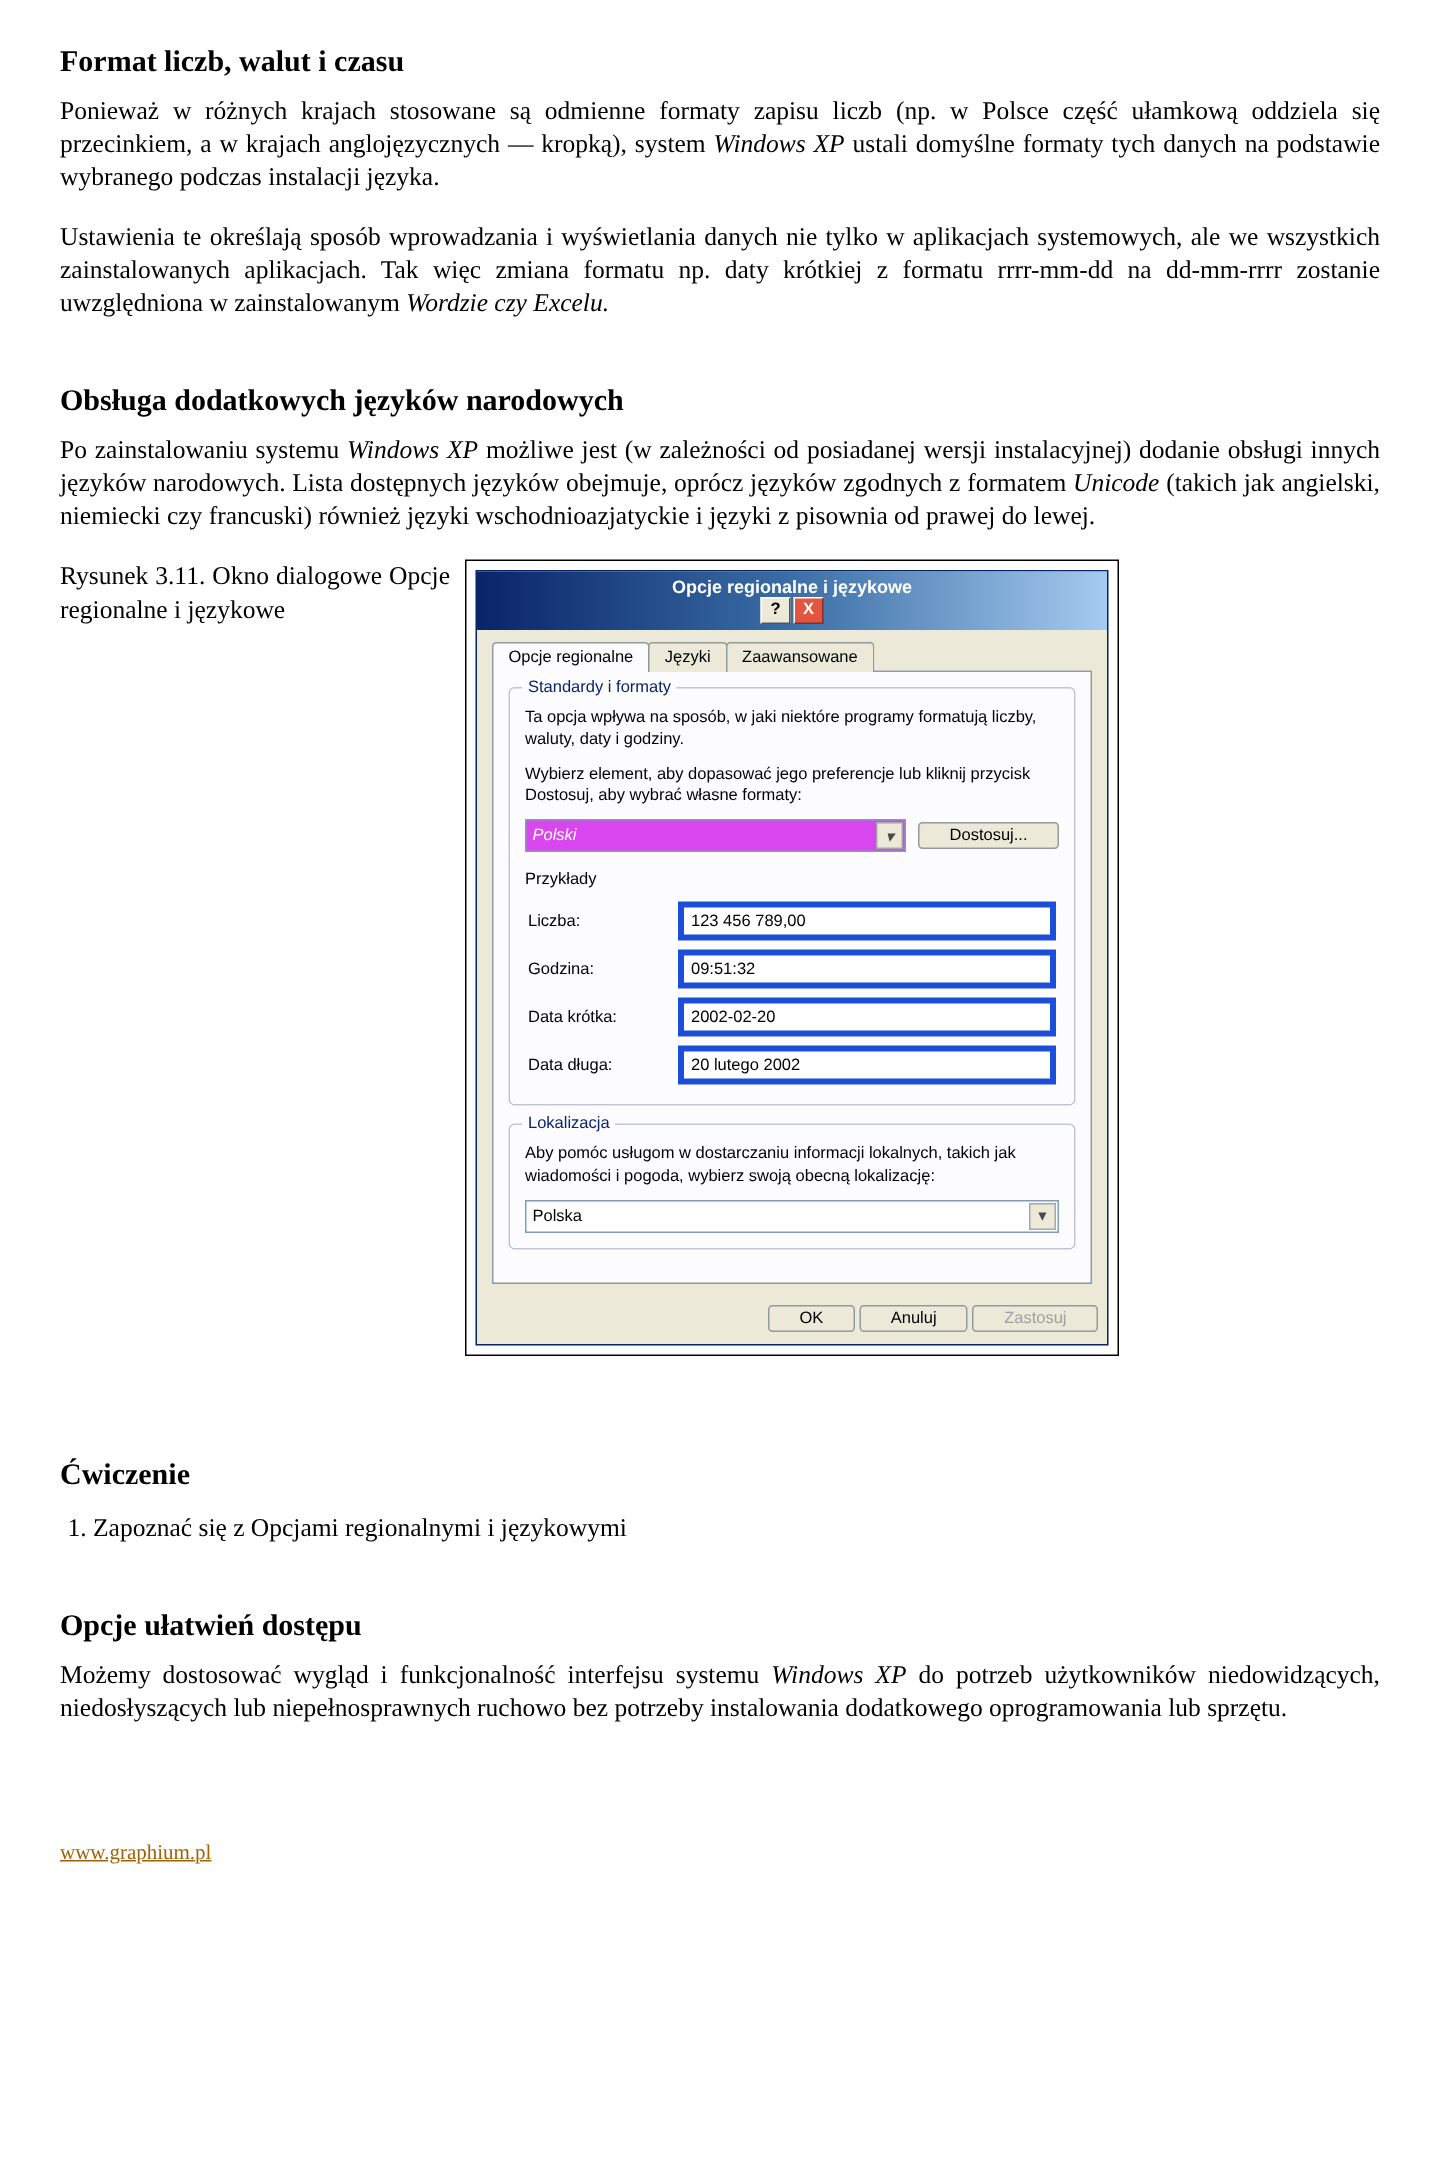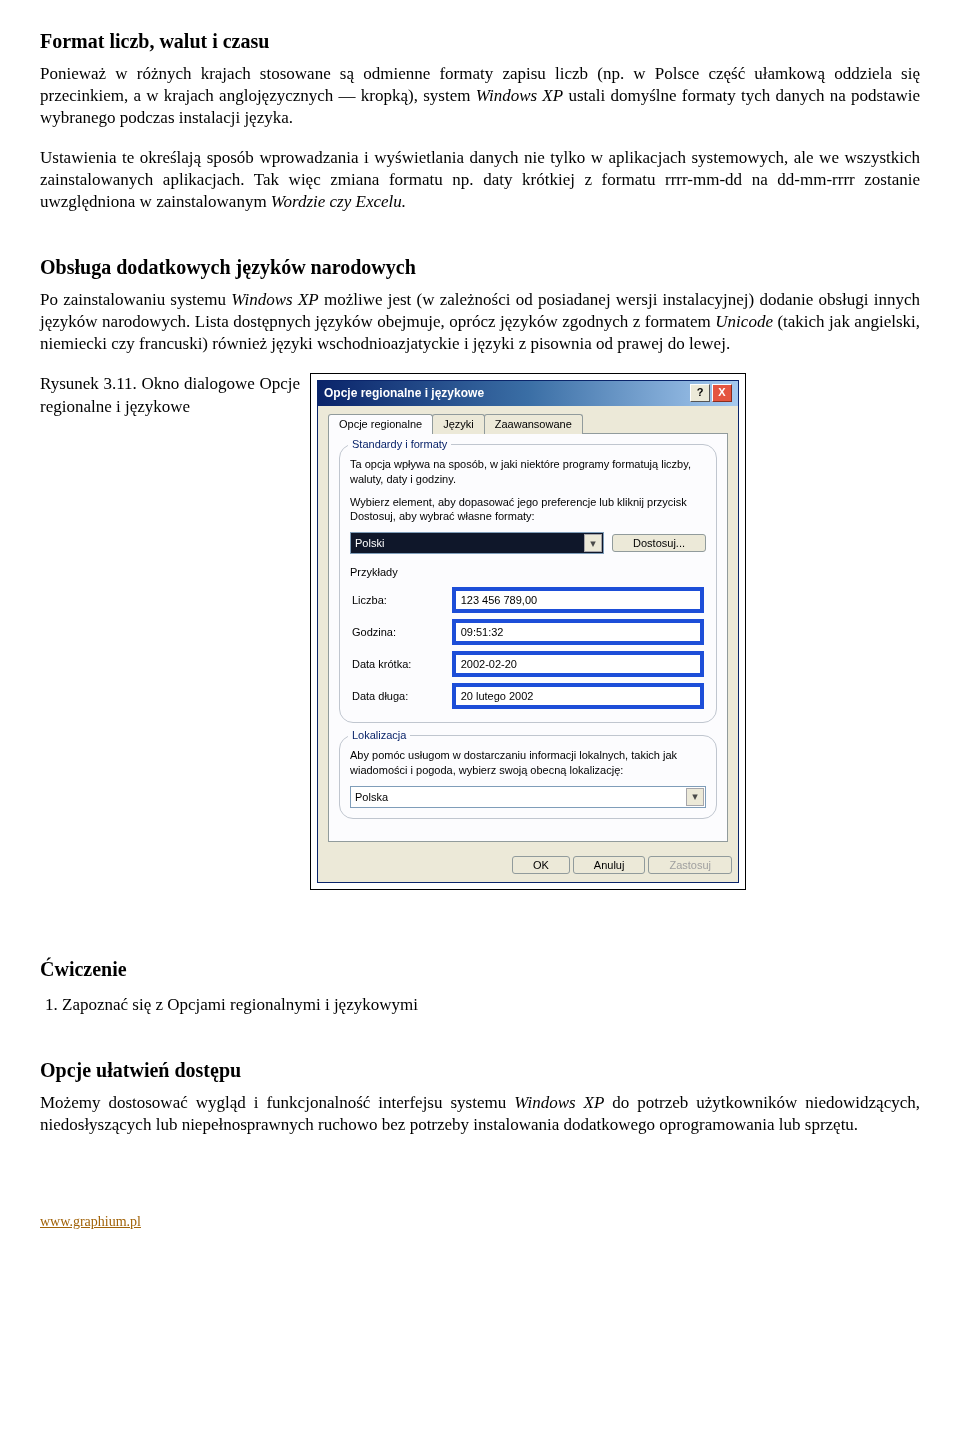--- a/index.html
+++ b/index.html
@@ -48,20 +48,21 @@
     color: #000;
   }
   .dlg-titlebar {
     background: linear-gradient(to right,#0a246a,#3a6ea5,#a6caf0);
     color: #fff;
     display: flex;
     align-items: center;
     padding: 3px 6px 4px 6px;
     font-weight: bold;
     font-size: 12px;
+    flex-direction: column;
   }
   .dlg-title { flex: 1; }
   .dlg-btns { display:flex; gap:2px;}
   .dlg-winbtn {
     width: 18px; height:16px;
     background:#ece9d8;
     border:1px solid #fff;
     border-right-color:#555;
     border-bottom-color:#555;
     font-size:11px;
@@ -88,21 +89,21 @@
     padding-bottom:4px;
   }
   .tabpanel {
     background:#fcfcfe;
     border:1px solid #919b9c;
     padding:10px;
     margin-top:-1px;
   }
   .group {
     border:1px solid #c0c6cf;
-    border-radius:14px;
+    border-radius:4px;
     padding:8px 10px 10px 10px;
     margin-bottom:12px;
     position:relative;
   }
   .group-title {
     position:absolute;
     top:-7px;
     left:8px;
     background:#fcfcfe;
     padding:0 4px;
@@ -114,21 +115,21 @@
   .combo {
     flex:1;
     border:1px solid #7f9db9;
     background:#fff;
     height:20px;
     display:flex;
     align-items:center;
     padding:0 4px;
     position:relative;
   }
-  .combo.blue-sel { background:#0f172a; color:#fff;}
+  .combo.blue-sel { background:#d946ef; color:#fff;font-style:italic;}
   .combo .chev {
     position:absolute;
     right:1px; top:1px;
     width:16px; height:16px;
     background:#ece9d8;
     border:1px solid #a7a6aa;
     display:flex;align-items:center;justify-content:center;
     color:#4a4a4a;
   }
   .xpbtn {

